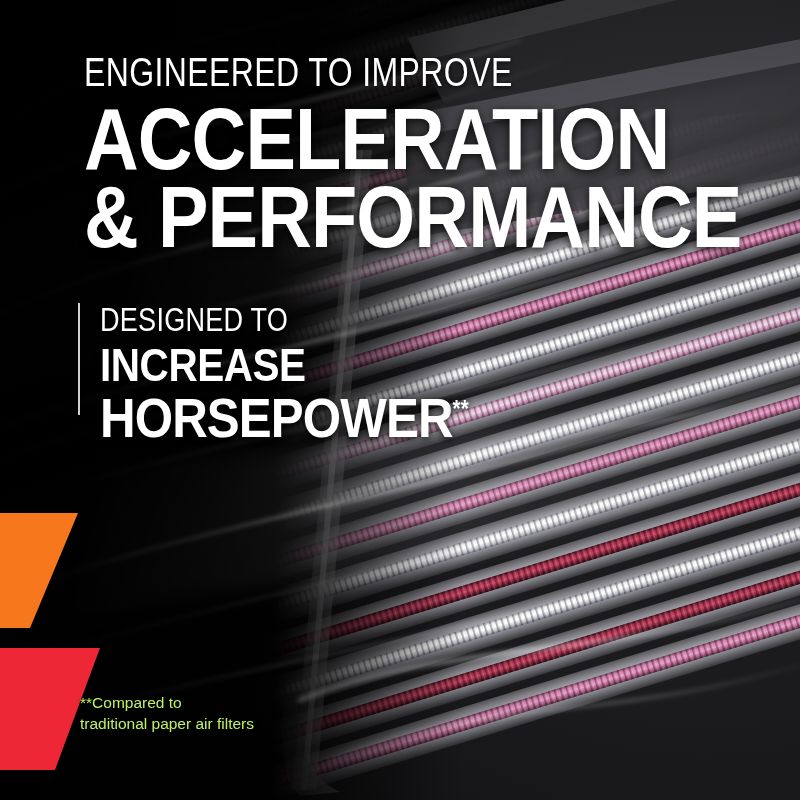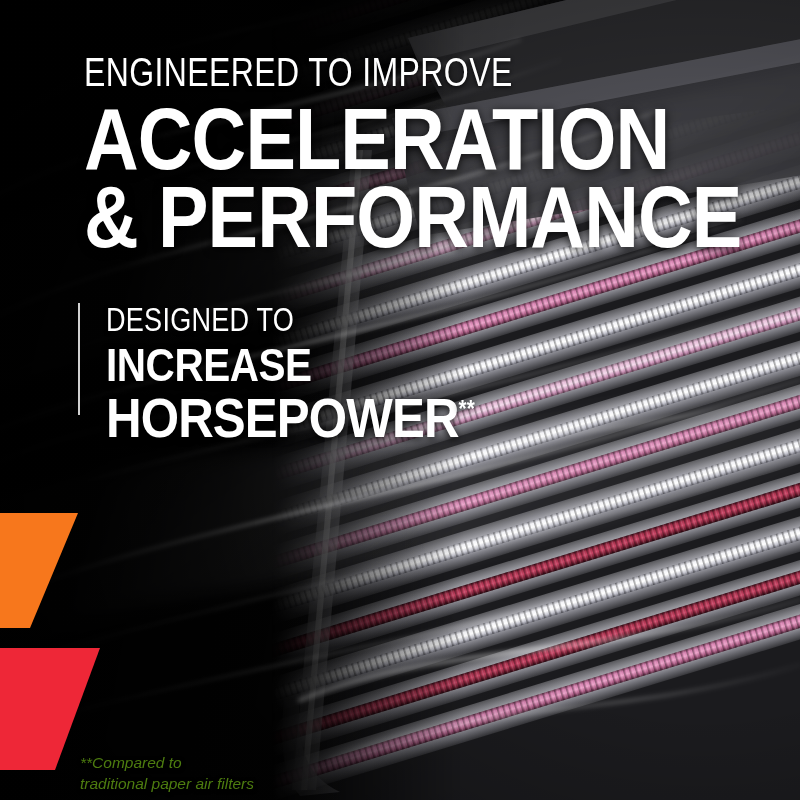--- a/index.html
+++ b/index.html
@@ -111,21 +111,21 @@
     text-shadow: 0 2px 10px rgba(0,0,0,0.8);
   }
   .headline-1 { margin-top: 6px; }
   .headline-2 { margin-top: -4px; }
 
   
   #subhead-block {
     position: absolute;
     left: 78px;
     top: 303px;
-    padding-left: 26px;
+    padding-left: 20px;
     border-left: 2px solid rgba(255,255,255,0.82);
     color: #ffffff;
     height: 112px;
     box-sizing: border-box;
   }
   .sub-kicker {
     font-family: "Liberation Sans Narrow", "Liberation Sans", sans-serif;
     font-weight: 400;
     font-size: 33px;
     line-height: 1;
@@ -162,29 +162,28 @@
   .asterisks {
     font-size: 0.42em;
     vertical-align: super;
     letter-spacing: 0;
   }
 
   
   #footnote {
     position: absolute;
     left: 80px;
-    top: 752px;
-    color: #4d7c0f;
+    top: 692px;
+    color: #bef264;
     font-family: "Liberation Sans", sans-serif;
     font-weight: 400;
     font-size: 15.5px;
     line-height: 1.38;
     text-shadow: 0 1px 4px rgba(0,0,0,0.9);
     white-space: pre-line;
-    font-style: italic;
   }
 </style>
 </head>
 <body>
 
 <div id="stage">
 
   <div class="layer" id="bg-base"></div>
 
   <svg id="filter-photo" viewBox="0 0 800 800" preserveAspectRatio="none" xmlns="http://www.w3.org/2000/svg">

